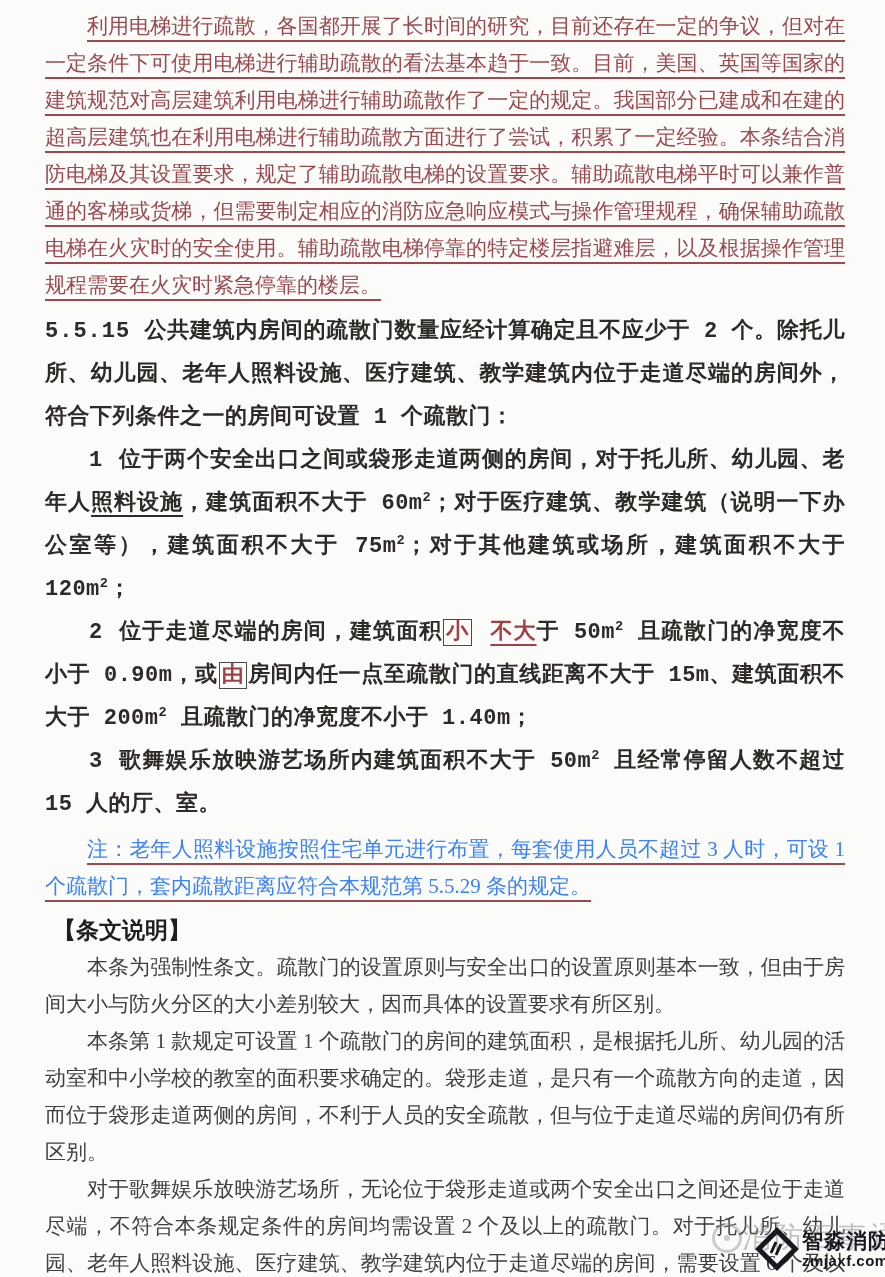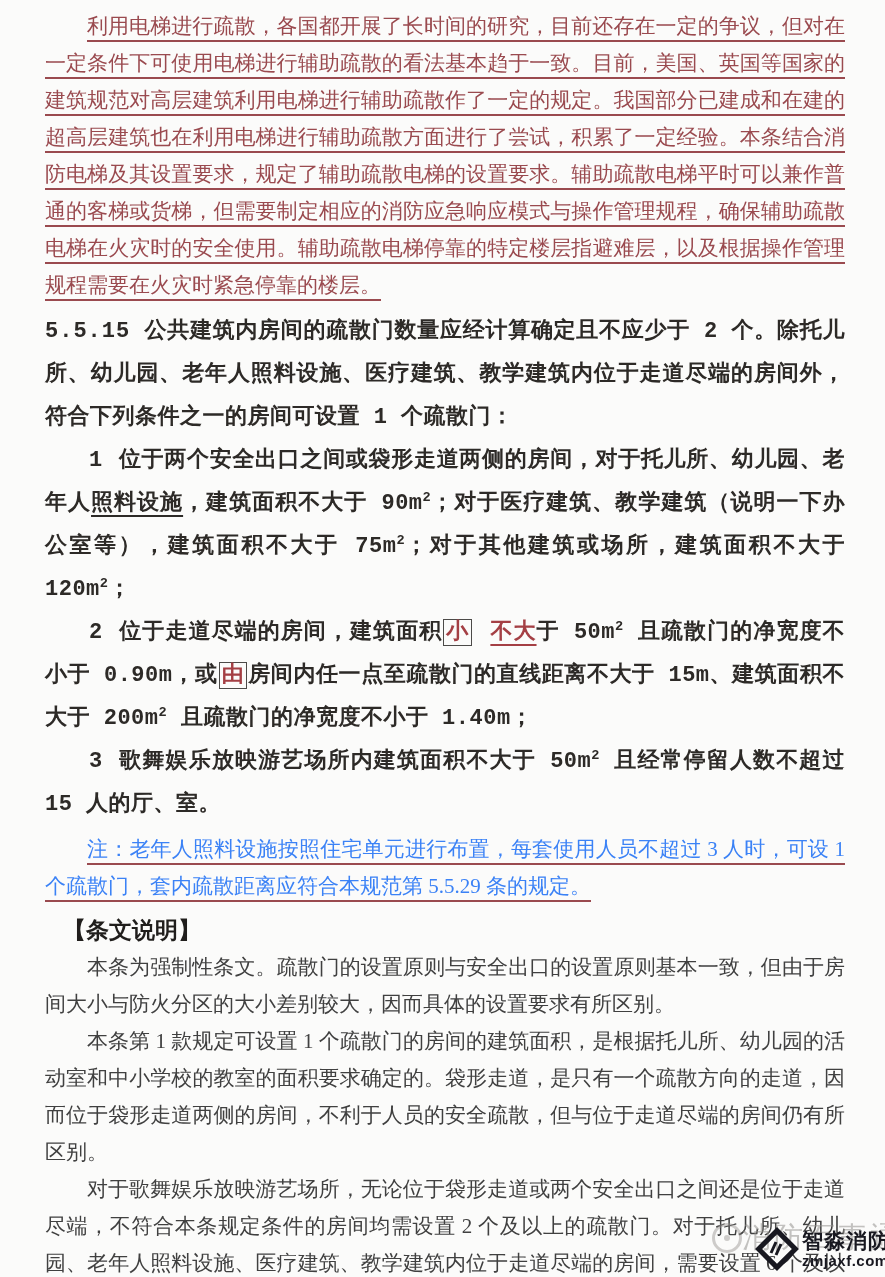--- a/index.html
+++ b/index.html
@@ -85,21 +85,21 @@
     line-height: 37px;
     text-indent: 2em;
     text-decoration: underline;
     text-decoration-color: #9a4a4f;
     text-decoration-thickness: 1.5px;
     text-underline-offset: 7px;
   }
 
   
   .section-header {
-    margin: 8px 0 2px 18px;
+    margin: 8px 0 2px 8px;
     font-family: "Liberation Sans", "DejaVu Sans", sans-serif;
     font-weight: bold;
     font-size: 23px;
     line-height: 34px;
     color: #201e1c;
     text-align: left;
     text-indent: 0;
   }
   .expl-para {
     font-size: 21px;
@@ -174,21 +174,21 @@
 
 <div class="page">
   <div class="content">
 
     <p class="red-para">利用电梯进行疏散，各国都开展了长时间的研究，目前还存在一定的争议，但对在一定条件下可使用电梯进行辅助疏散的看法基本趋于一致。目前，美国、英国等国家的建筑规范对高层建筑利用电梯进行辅助疏散作了一定的规定。我国部分已建成和在建的超高层建筑也在利用电梯进行辅助疏散方面进行了尝试，积累了一定经验。本条结合消防电梯及其设置要求，规定了辅助疏散电梯的设置要求。辅助疏散电梯平时可以兼作普通的客梯或货梯，但需要制定相应的消防应急响应模式与操作管理规程，确保辅助疏散电梯在火灾时的安全使用。辅助疏散电梯停靠的特定楼层指避难层，以及根据操作管理规程需要在火灾时紧急停靠的楼层。</p>
 
     <div class="clause-block">
 
       <p><span class="clause-num">5.5.15</span><span>公共建筑内房间的疏散门数量应经计算确定且不应少于 2 个。除托儿所、幼儿园、老年人照料设施、医疗建筑、教学建筑内位于走道尽端的房间外，符合下列条件之一的房间可设置 1 个疏散门：</span></p>
 
-      <p class="clause-item"><span class="item-num">1</span><span>位于两个安全出口之间或袋形走道两侧的房间，对于托儿所、幼儿园、老年人</span><span class="u-black">照料设施</span><span>，建筑面积不大于 90m</span><sup class="sq">2</sup><span>；对于医疗建筑、教学建筑（说明一下办公室等），建筑面积不大于 75m</span><sup class="sq">2</sup><span>；对于其他建筑或场所，建筑面积不大于 120m</span><sup class="sq">2</sup><span>；</span></p>
+      <p class="clause-item"><span class="item-num">1</span><span>位于两个安全出口之间或袋形走道两侧的房间，对于托儿所、幼儿园、老年人</span><span class="u-black">照料设施</span><span>，建筑面积不大于 60m</span><sup class="sq">2</sup><span>；对于医疗建筑、教学建筑（说明一下办公室等），建筑面积不大于 75m</span><sup class="sq">2</sup><span>；对于其他建筑或场所，建筑面积不大于 120m</span><sup class="sq">2</sup><span>；</span></p>
 
       <p class="clause-item"><span class="item-num">2</span><span>位于走道尽端的房间，建筑面积</span><span class="boxed">小</span><span class="u-red">不大</span><span>于 50m</span><sup class="sq">2</sup><span> 且疏散门的净宽度不小于 0.90m，或</span><span class="boxed">由</span><span>房间内任一点至疏散门的直线距离不大于 15m、建筑面积不大于 200m</span><sup class="sq">2</sup><span> 且疏散门的净宽度不小于 1.40m；</span></p>
 
       <p class="clause-item"><span class="item-num">3</span><span>歌舞娱乐放映游艺场所内建筑面积不大于 50m</span><sup class="sq">2</sup><span> 且经常停留人数不超过 15 人的厅、室。</span></p>
     </div>
 
     <p class="note-para">注：老年人照料设施按照住宅单元进行布置，每套使用人员不超过 3 人时，可设 1 个疏散门，套内疏散距离应符合本规范第 5.5.29 条的规定。</p>
 
     <p class="section-header">【条文说明】</p>
 

